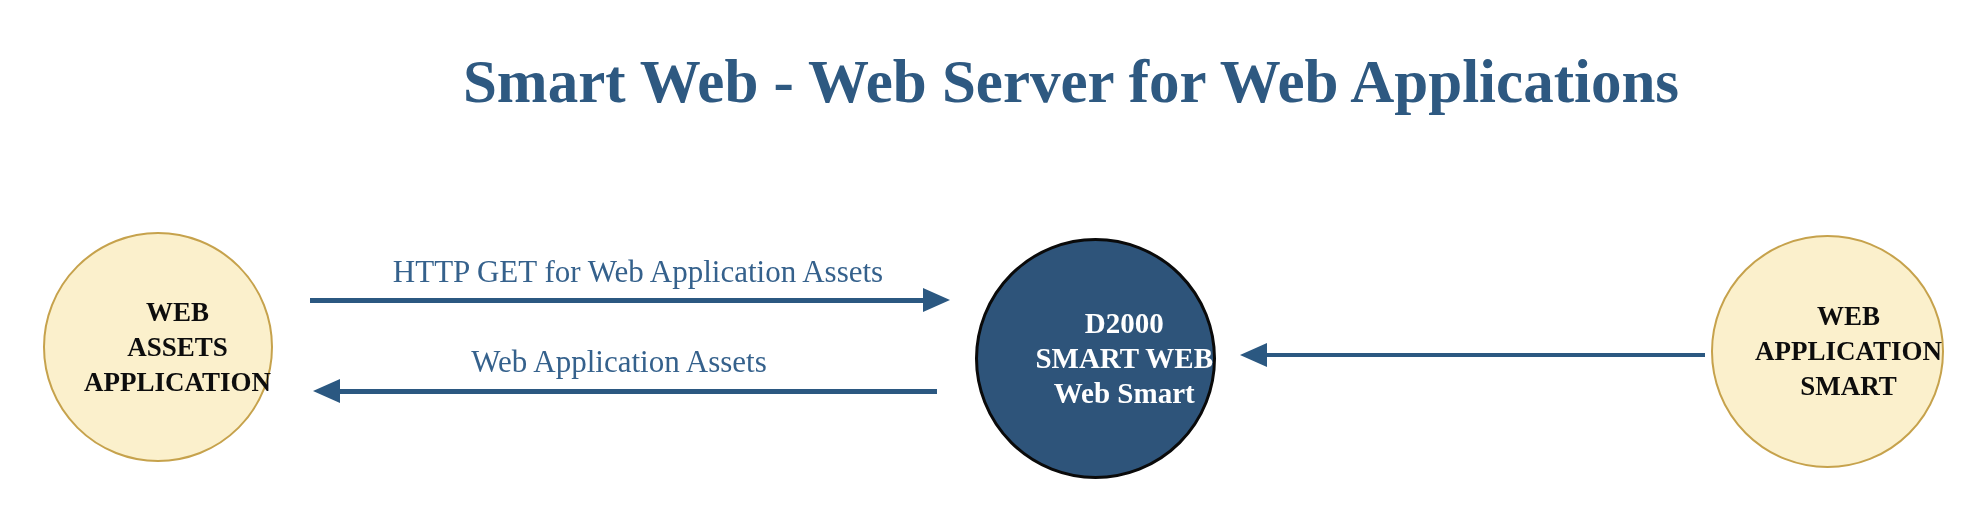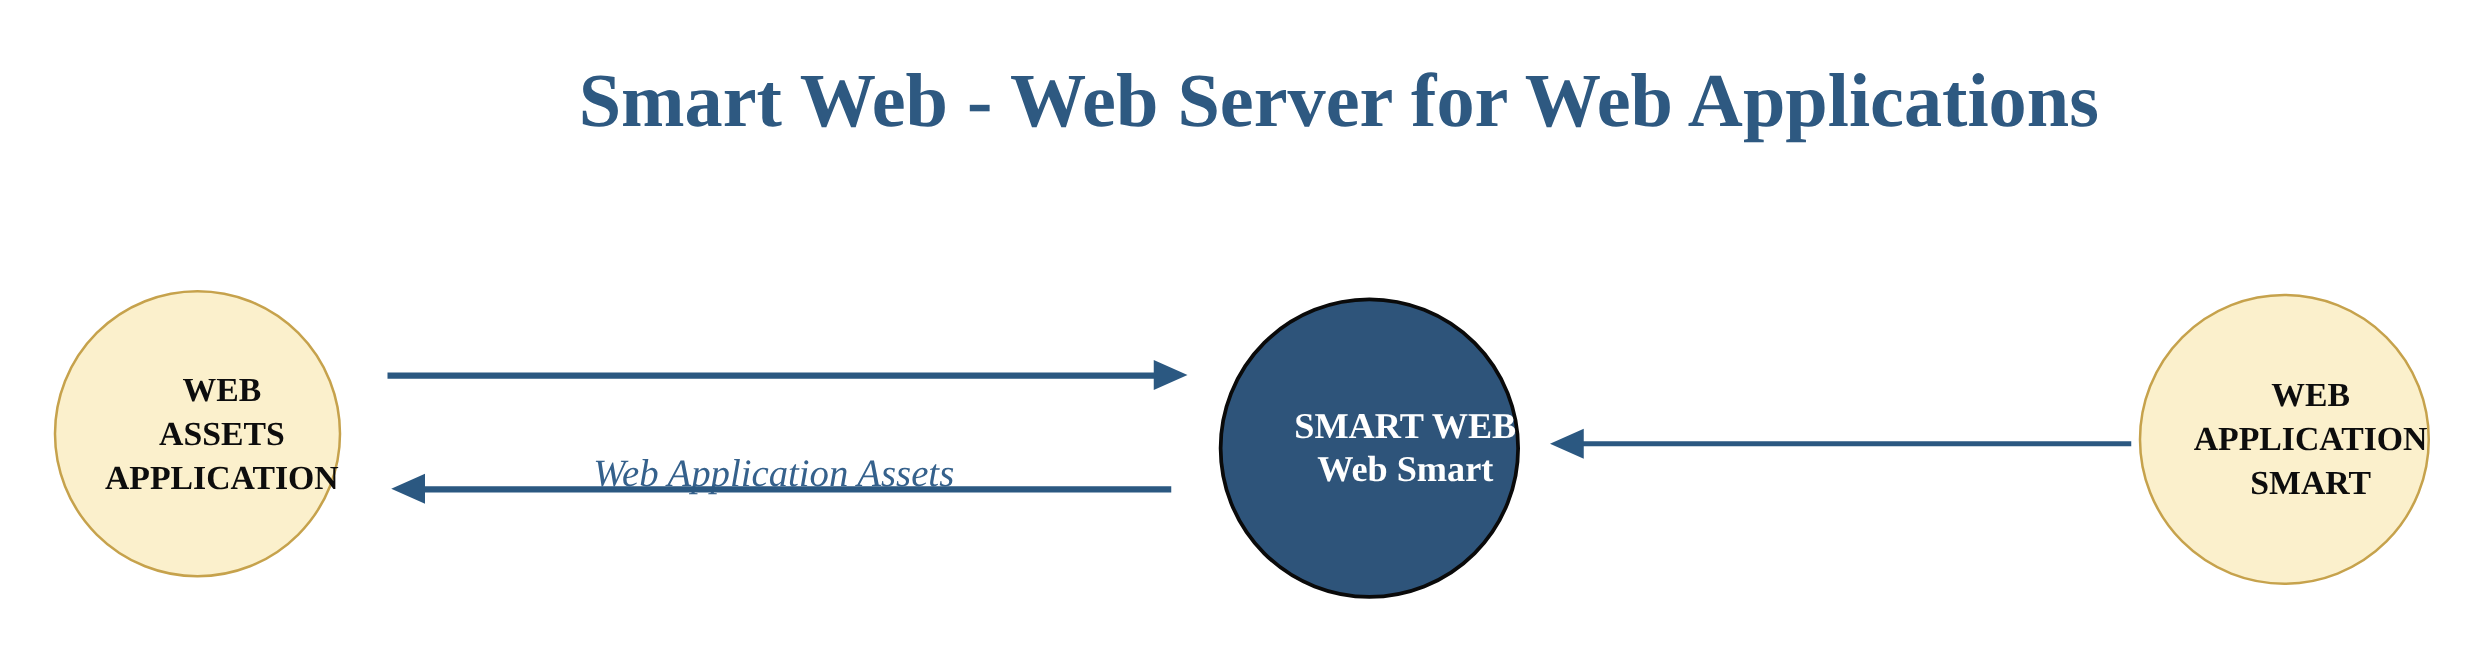--- a/index.html
+++ b/index.html
@@ -72,21 +72,21 @@
   
   .arrow-label {
     position: absolute;
     color: #35618C;
     font-size: 31px;
     line-height: 34px;
     text-align: center;
     white-space: nowrap;
   }
   .request-label  { left: 338px; top: 255px; width: 600px; }
-  .response-label { left: 319px; top: 362px; width: 600px; font-style: italic; }
+  .response-label { left: 319px; top: 345px; width: 600px; }
 
   
   .shaft {
     position: absolute;
     background: #2B5881;
   }
   .request-shaft  { left: 310px;  top: 298px; width: 618px; height: 5px; }
   .response-shaft { left: 337px;  top: 389px; width: 600px; height: 5px; }
   .feed-shaft     { left: 1266px; top: 353px; width: 439px; height: 4px; }
 
@@ -113,33 +113,35 @@
   <div class="node node-browser">
     <div class="node-text">
       <span>WEB</span>
       <span>ASSETS</span>
       <span>APPLICATION</span>
     </div>
   </div>
 
   <div class="node node-server">
     <div class="node-text">
+      <span>D2000</span>
       <span>SMART WEB</span>
       <span>Web Smart</span>
     </div>
   </div>
 
   <div class="node node-assets">
     <div class="node-text">
       <span>WEB</span>
       <span>APPLICATION</span>
       <span>SMART</span>
     </div>
   </div>
 
+  <div class="arrow-label request-label">HTTP GET for Web Application Assets</div>
   <div class="shaft request-shaft"></div>
   <div class="head head-right request-head"></div>
 
   <div class="arrow-label response-label">Web Application Assets</div>
   <div class="shaft response-shaft"></div>
   <div class="head head-left response-head"></div>
 
   <div class="shaft feed-shaft"></div>
   <div class="head head-left feed-head"></div>
 

